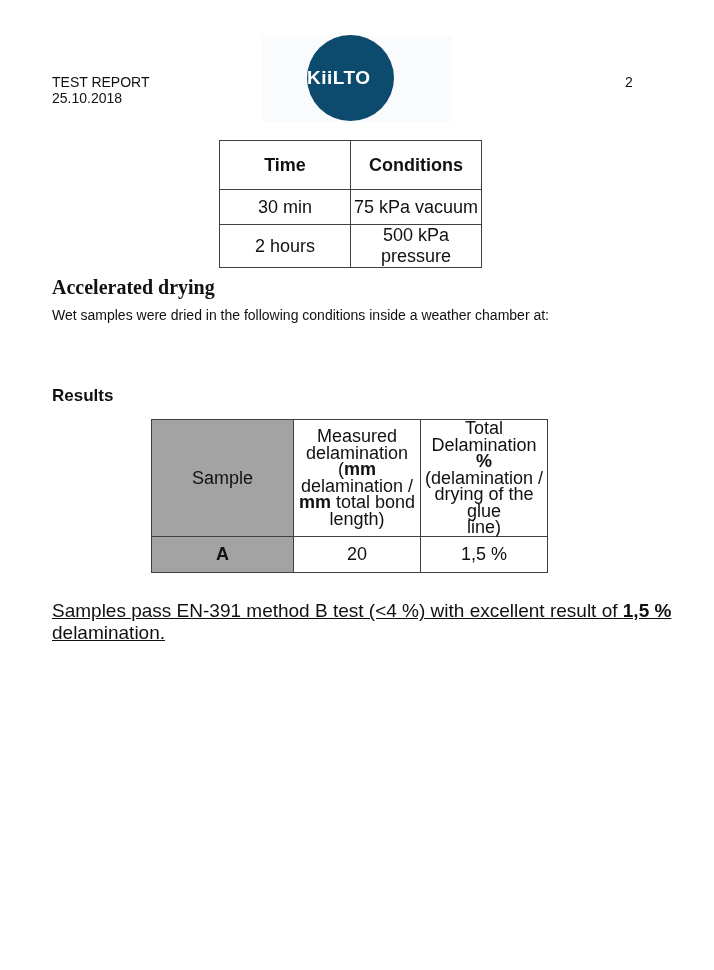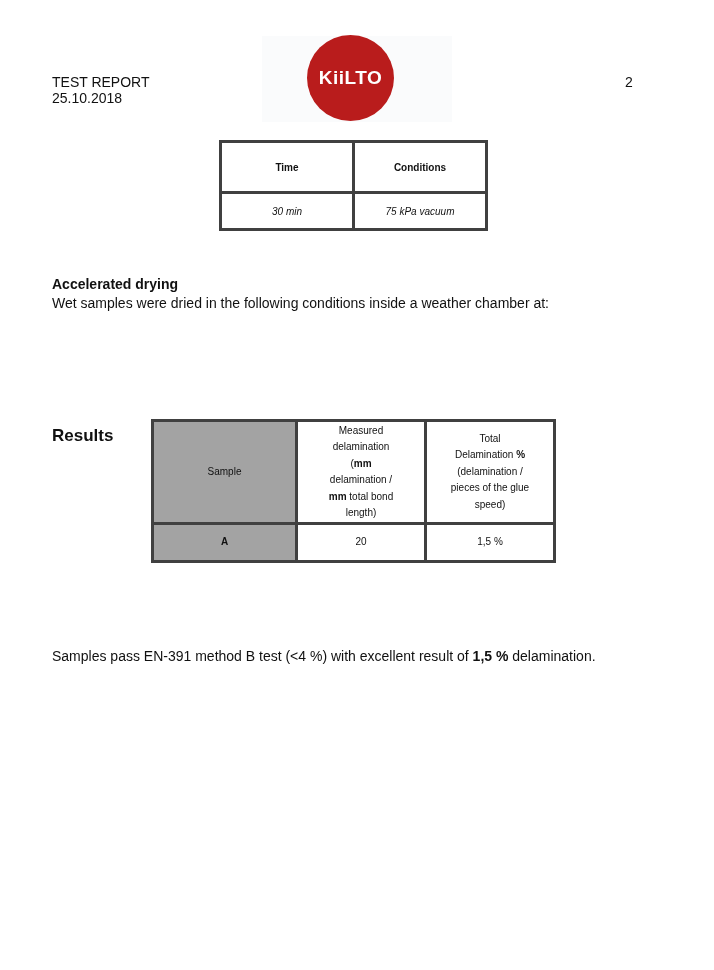--- a/index.html
+++ b/index.html
@@ -5,43 +5,43 @@
     html, body { margin: 0; padding: 0; background: #ffffff; }
     body {
       width: 714px; height: 970px; position: relative; overflow: hidden;
       font-family: "Liberation Sans", sans-serif; color: #111111;
     }
     .hdr-left { position: absolute; left: 52px; top: 74px; font-size: 14px; line-height: 16px; }
     .hdr-page { position: absolute; left: 625px; top: 74px; font-size: 14px; }
     .logo-bg { position: absolute; left: 262px; top: 36px; width: 190px; height: 86px; background: #fafbfc; }
     .logo {
       position: absolute; left: 307px; top: 35px; width: 87px; height: 86px; border-radius: 50%;
-      background: #b91c1c; display: flex; align-items: center; justify-content: center;
+      background: #0c4a6e; display: flex; align-items: center; justify-content: flex-start;
     }
     .logo span { color: #ffffff; font-weight: bold; font-size: 19px; letter-spacing: 0.5px; }
     table { border-collapse: collapse; position: absolute; }
-    td, th { border: 3px solid #404040; text-align: center; font-size: 10px; padding: 0; }
+    td, th { border: 1px solid #404040; text-align: center; font-size: 18px; padding: 0; }
     .t1 { left: 219px; top: 140px; }
     .t1 th { height: 48px; font-weight: bold; }
-    .t1 td { height: 34px; font-style: italic; }
+    .t1 td { height: 34px; }
     .t1 .c1 { width: 130px; }
     .t1 .c2 { width: 130px; }
-    .sub { position: absolute; left: 52px; top: 276px; font-size: 14px; font-weight: bold; }
-    .p1 { position: absolute; left: 52px; top: 295px; font-size: 14px; }
+    .sub { position: absolute; left: 52px; top: 276px; font-size: 20px; font-weight: bold; font-family: Liberation Serif, serif; }
+    .p1 { position: absolute; left: 52px; top: 307px; font-size: 14px; }
     .p2 { position: absolute; left: 52px; top: 338px; font-size: 14px; line-height: 17px; }
-    .h2 { position: absolute; left: 52px; top: 386px; font-size: 17px; font-weight: bold; margin-top: 40px; }
+    .h2 { position: absolute; left: 52px; top: 386px; font-size: 17px; font-weight: bold; }
     .t2 { left: 151px; top: 419px; }
     .t2 td { line-height: 16.5px; }
     .t2 .hrow td { height: 100px; }
     .t2 .row td { height: 35px; }
     .t2 .s { background: #a3a3a3; width: 141px; }
     .t2 .m { width: 126px; }
     .t2 .d { width: 126px; }
     .b { font-weight: bold; }
-    .concl { position: absolute; left: 52px; top: 648px; font-size: 14px; }
+    .concl { position: absolute; left: 52px; top: 600px; font-size: 19px; text-decoration: underline; }
   </style>
 </head>
 <body>
 
 <div class="hdr-left">
   <div>TEST REPORT</div>
   <div>25.10.2018</div>
 </div>
 <div class="logo-bg"></div>
 <div class="logo">
@@ -51,20 +51,24 @@
 
 <table class="t1">
   <tbody>
       <tr>
     <th class="c1">Time</th>
     <th class="c2">Conditions</th>
   </tr>
   <tr>
     <td>30 min</td>
     <td>75 kPa vacuum</td>
+  </tr>
+  <tr>
+    <td>2 hours</td>
+    <td>500 kPa pressure</td>
   </tr>
 </tbody>
   </table>
 
 <div class="sub">Accelerated drying</div>
 <div class="p1">Wet samples were dried in the following conditions inside a weather chamber at:</div>
 <div class="p2">
 </div>
 
 <div class="h2">Results</div>
@@ -78,22 +82,22 @@
       <span>delamination</span><br>
       <span>(</span><span class="b">mm</span><br>
       <span>delamination /</span><br>
       <span class="b">mm</span><span> total bond</span><br>
       <span>length)</span>
     </td>
     <td class="d">
       <span>Total</span><br>
       <span>Delamination </span><span class="b">%</span><br>
       <span>(delamination /</span><br>
-      <span>pieces of the glue</span><br>
-      <span>speed)</span>
+      <span>drying of the glue</span><br>
+      <span>line)</span>
     </td>
   </tr>
   <tr class="row">
     <td class="s b">A</td>
     <td>20</td>
     <td>1,5 %</td>
   </tr>
 </tbody>
   </table>
 

